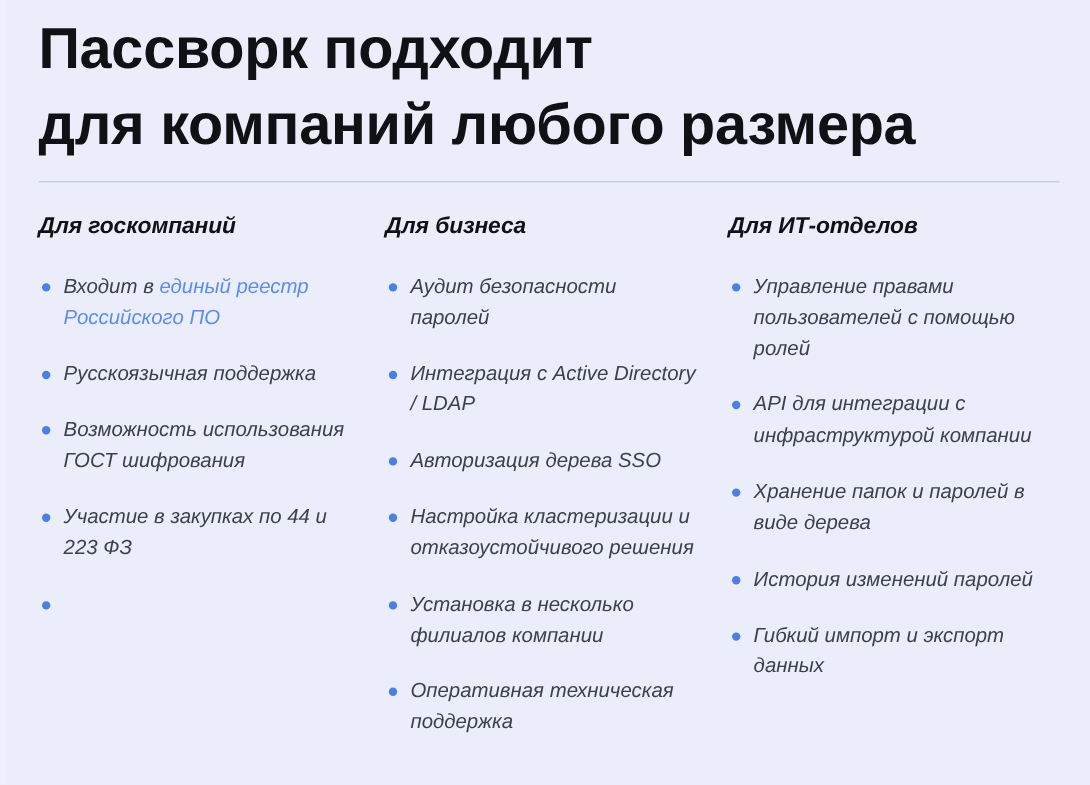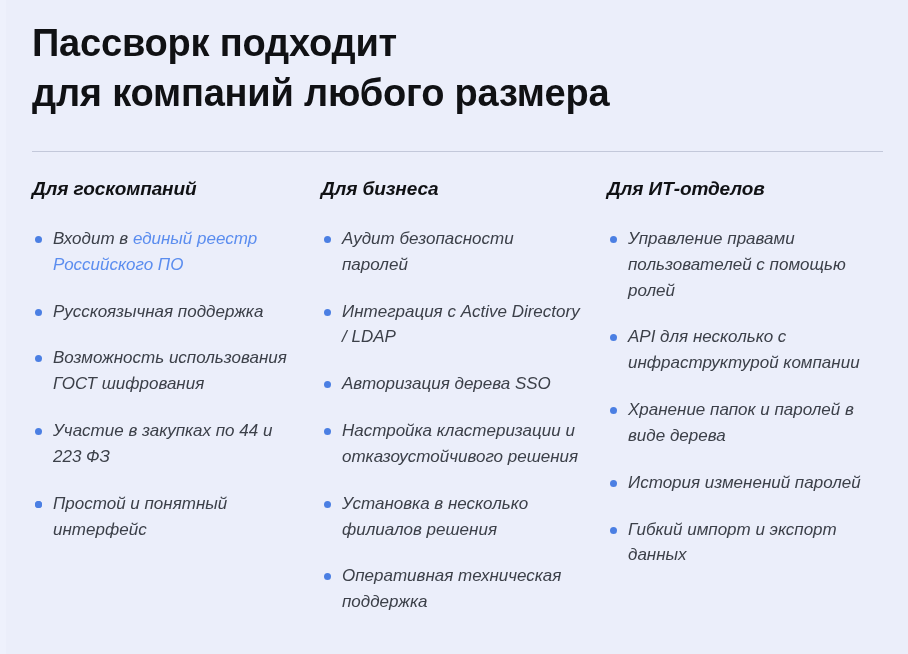--- a/index.html
+++ b/index.html
@@ -32,22 +32,22 @@
   }
   .content {
     position: absolute;
     left: 32px;
     top: 0;
     width: 852px;
     height: 654px;
   }
   .hero-title {
     margin: 0;
-    padding-top: 18px;
-    font-size: 38px;
+    padding-top: 10px;
+    font-size: 48px;
     line-height: 1.32;
     font-weight: bold;
     color: #101114;
     letter-spacing: -0.2px;
     white-space: pre-line;
   }
   .divider {
     position: absolute;
     left: 0;
     top: 151px;
@@ -123,39 +123,38 @@
 
     <div class="columns">
         <div class="col col-0">
           <div class="col-heading">Для госкомпаний</div>
           <ul class="feature-list">
             <li><span class="bullet"></span><span>Входит в </span><a class="link">единый реестр Российского ПО</a></li>
             <li><span class="bullet"></span><span>Русскоязычная поддержка</span></li>
             <li><span class="bullet"></span><span>Возможность использования ГОСТ шифрования</span></li>
             <li><span class="bullet"></span><span>Участие в закупках по 44 и 223 ФЗ</span></li>
             <li><span class="bullet"></span></li>
-            <li><span class="bullet"></span><span>Простой и понятный интерфейс</span></li>
           </ul>
         </div>
         <div class="col col-1">
           <div class="col-heading">Для бизнеса</div>
           <ul class="feature-list">
             <li><span class="bullet"></span><span>Аудит безопасности паролей</span></li>
             <li><span class="bullet"></span><span>Интеграция с Active Directory / LDAP</span></li>
             <li><span class="bullet"></span><span>Авторизация дерева SSO</span></li>
             <li><span class="bullet"></span><span>Настройка кластеризации и отказоустойчивого решения</span></li>
-            <li><span class="bullet"></span><span>Установка в несколько филиалов решения</span></li>
+            <li><span class="bullet"></span><span>Установка в несколько филиалов компании</span></li>
             <li><span class="bullet"></span><span>Оперативная техническая поддержка</span></li>
           </ul>
         </div>
         <div class="col col-2">
           <div class="col-heading">Для ИТ-отделов</div>
           <ul class="feature-list">
             <li><span class="bullet"></span><span>Управление правами пользователей с помощью ролей</span></li>
-            <li><span class="bullet"></span><span>API для несколько с инфраструктурой компании</span></li>
+            <li><span class="bullet"></span><span>API для интеграции с инфраструктурой компании</span></li>
             <li><span class="bullet"></span><span>Хранение папок и паролей в виде дерева</span></li>
             <li><span class="bullet"></span><span>История изменений паролей</span></li>
             <li><span class="bullet"></span><span>Гибкий импорт и экспорт данных</span></li>
           </ul>
         </div>
       </div>
   </div>
 </div>
 
 </body></html>

